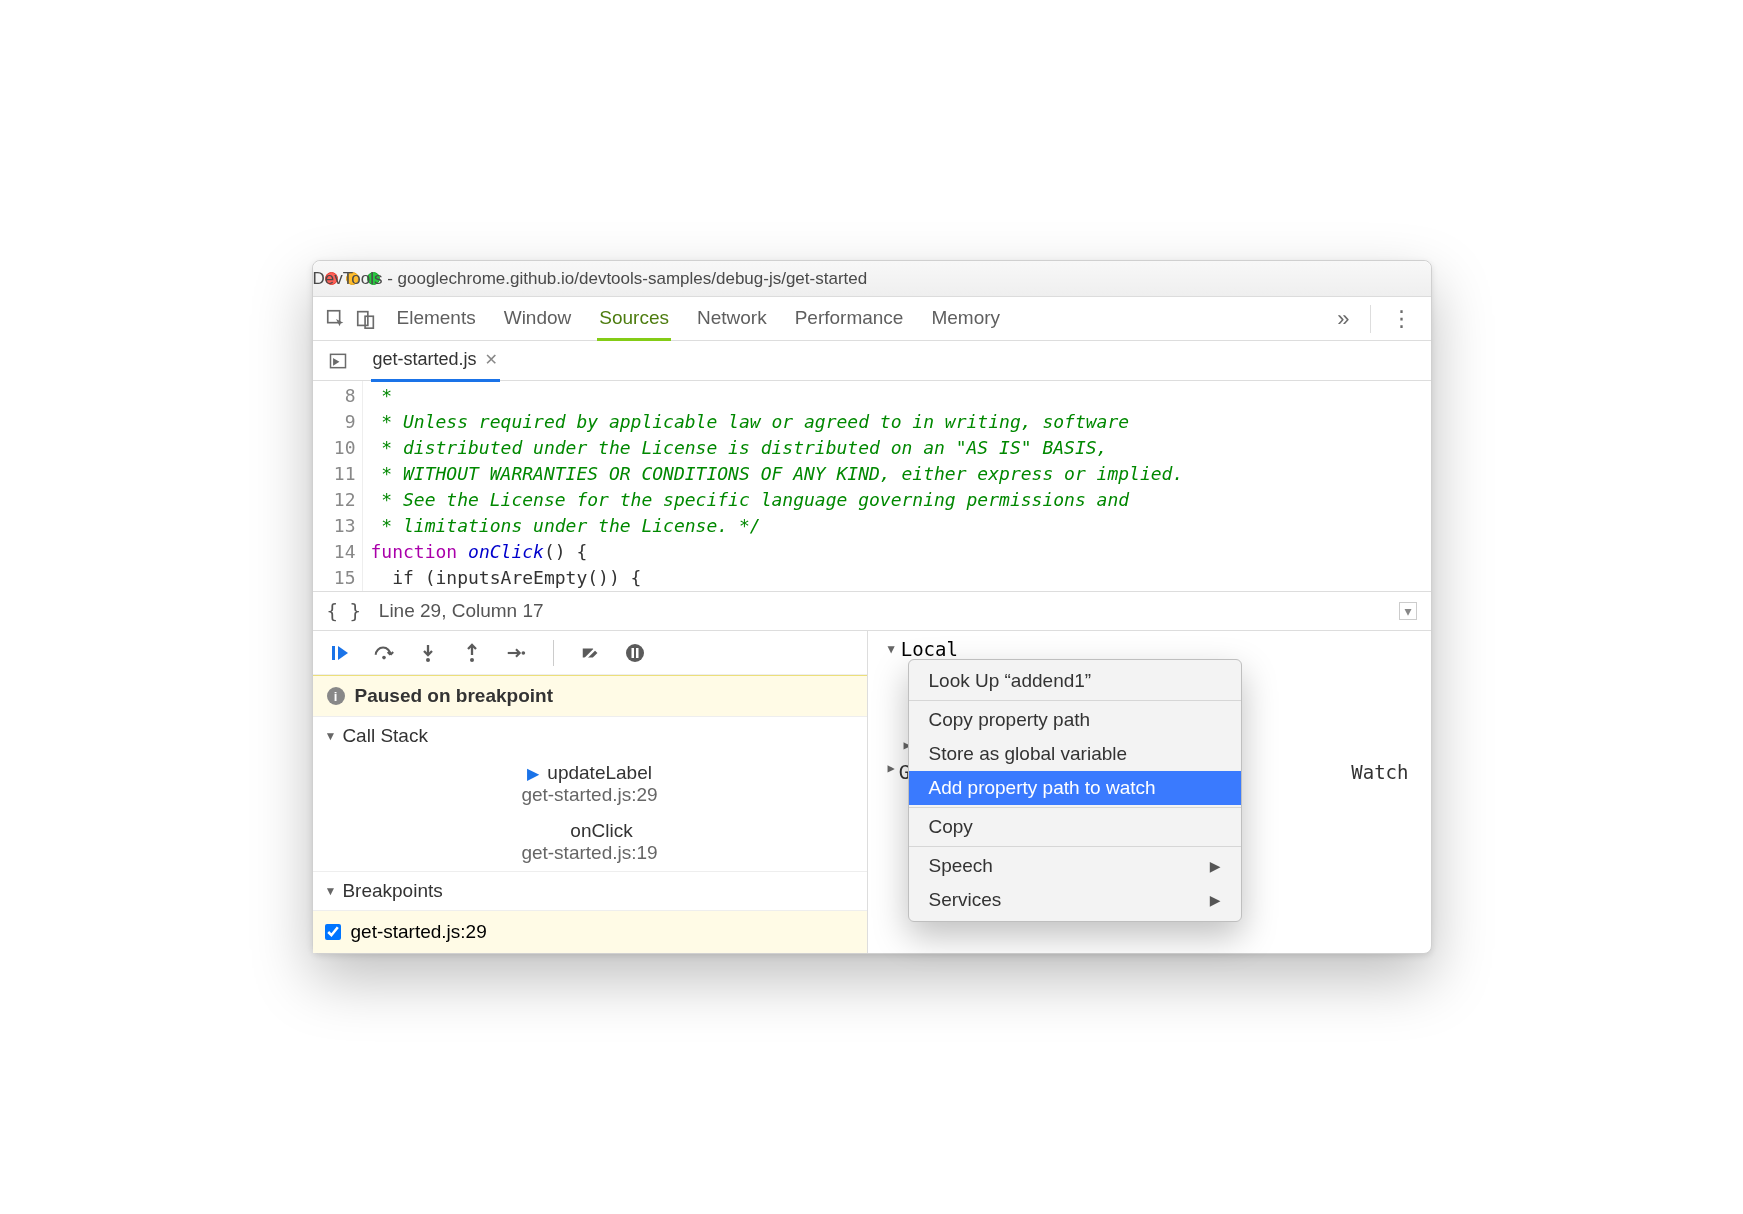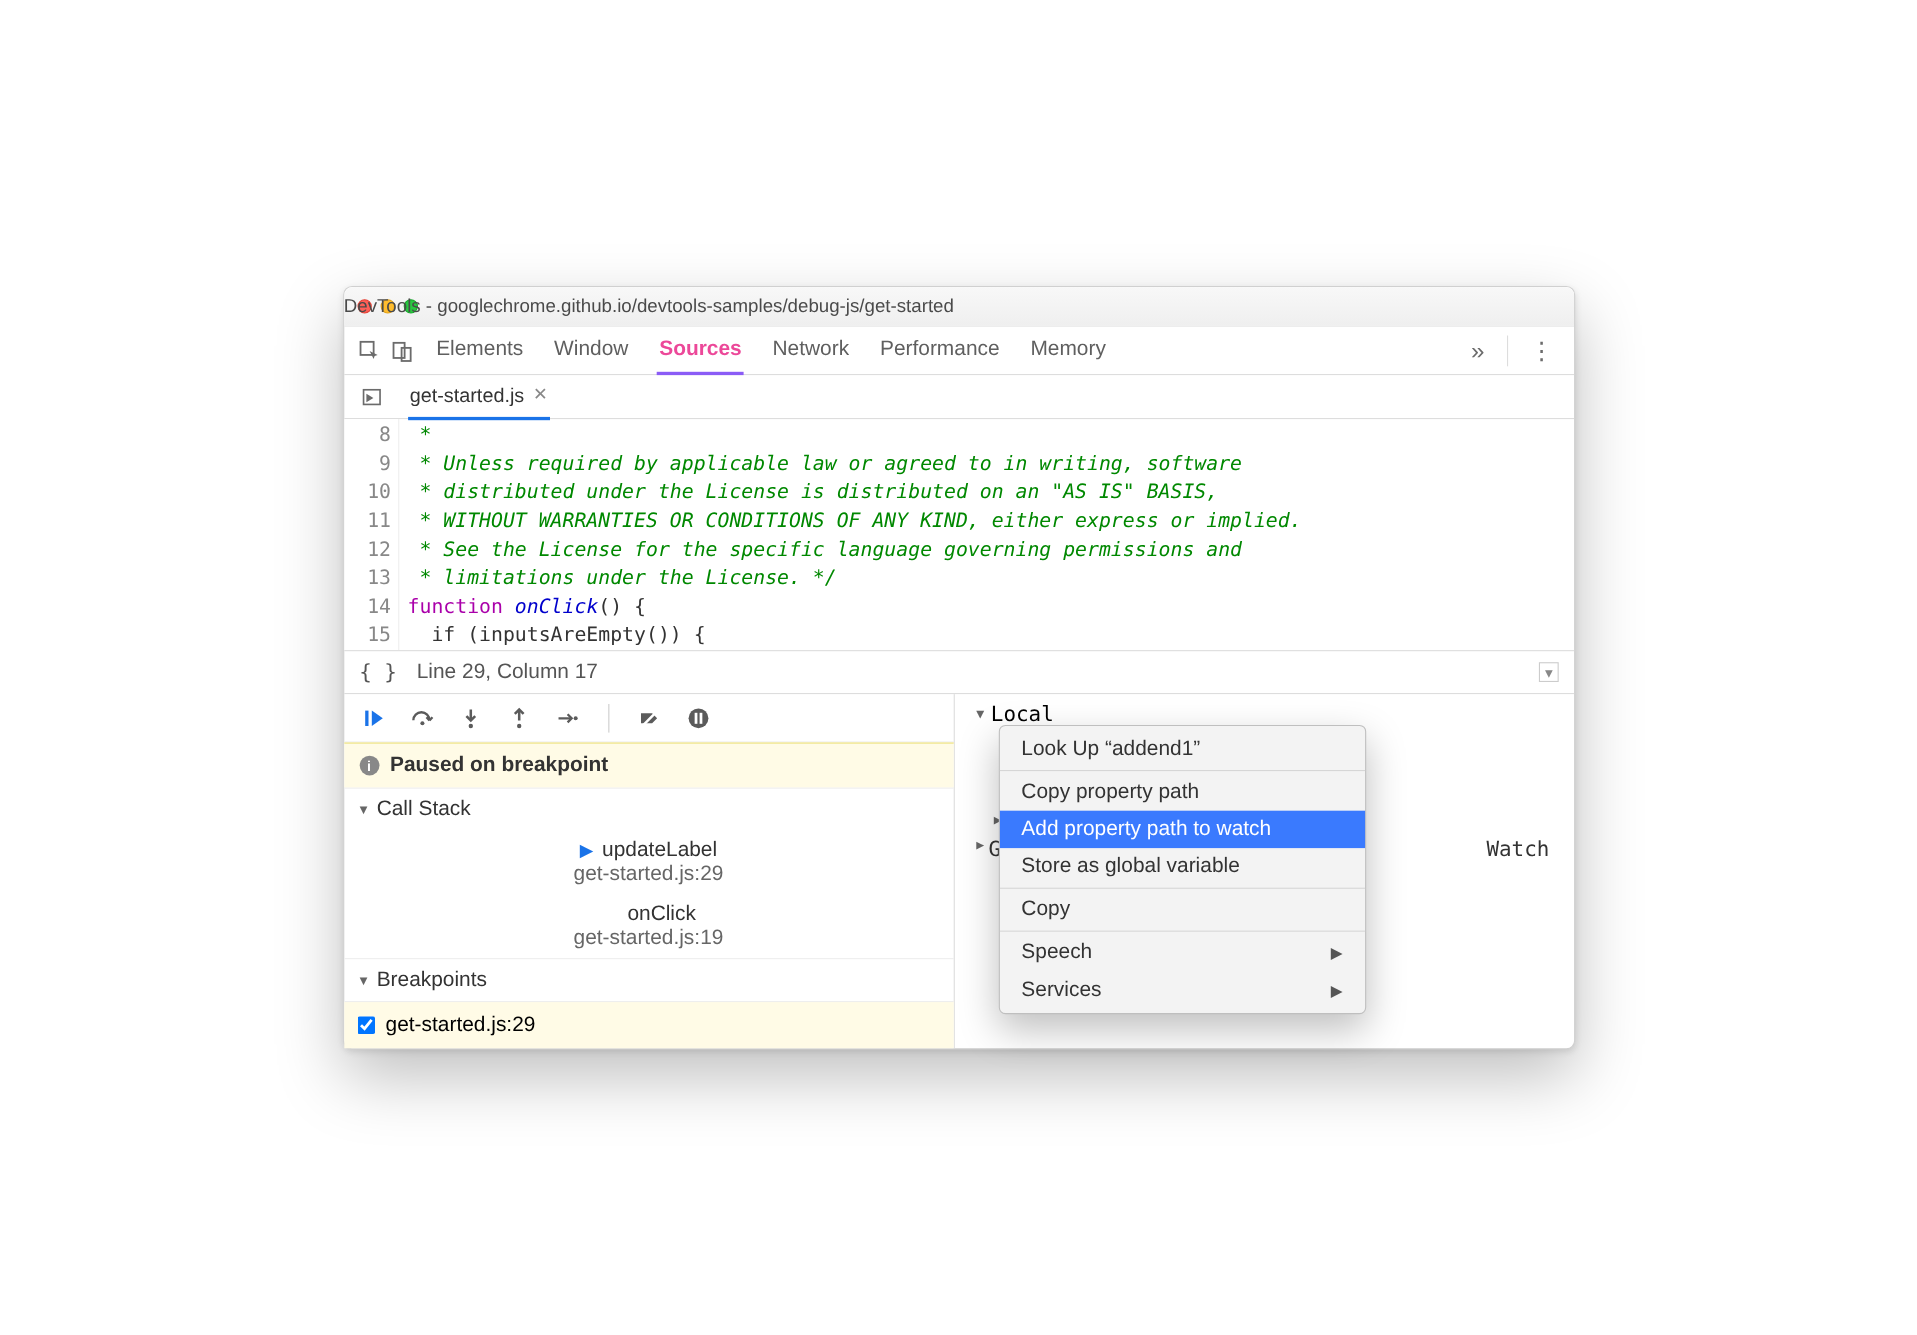--- a/index.html
+++ b/index.html
@@ -49,21 +49,21 @@
     border-bottom:1px solid #ddd; padding:0 8px;
   }
   .toolbar .iconbtn {
     width:30px; height:30px; display:flex; align-items:center; justify-content:center;
     color:#6b6b6b;
   }
   .tabs-main { display:flex; margin-left:14px; gap:24px; flex:1; }
   .tabs-main .tab {
     font-size: 19px; color:#5f5f5f; padding:10px 2px 9px; cursor:pointer;
   }
-  .tabs-main .tab.active { color:#ec4899; border-bottom:3px solid #8b5cf6;font-weight:bold; }
+  .tabs-main .tab.active { color:#4d7c0f; border-bottom:3px solid #84cc16; }
   .toolbar .chev { font-size:22px; color:#6b6b6b; padding:0 10px;}
   .toolbar .sep { width:1px; height:28px; background:#ddd; margin:0 10px;}
   .toolbar .more { font-size:22px; color:#6b6b6b; padding:0 10px;}
   .filetabs {
     display:flex; align-items:center; height:40px;
     border-bottom:1px solid #ddd;
   }
   .filetabs .navicon {
     width:30px; margin-left:10px; display:flex; align-items:center; justify-content:center;
     color:#6b6b6b;
@@ -365,26 +365,26 @@
         </div>
 
         <div class="ctxmenu" id="ctxmenu">
             <div class="mi">
               <span>Look Up “addend1”</span>
             </div>
             <div class="div"></div>
             <div class="mi">
               <span>Copy property path</span>
             </div>
+            <div class="mi">
+              <span>Store as global variable</span>
+            </div>
             <div class="mi hl">
               <span>Add property path to watch</span>
             </div>
-            <div class="mi">
-              <span>Store as global variable</span>
-            </div>
             <div class="div"></div>
             <div class="mi">
               <span>Copy</span>
             </div>
             <div class="div"></div>
             <div class="mi">
               <span>Speech</span>
               <span class="sub">▶</span>
             </div>
             <div class="mi">

